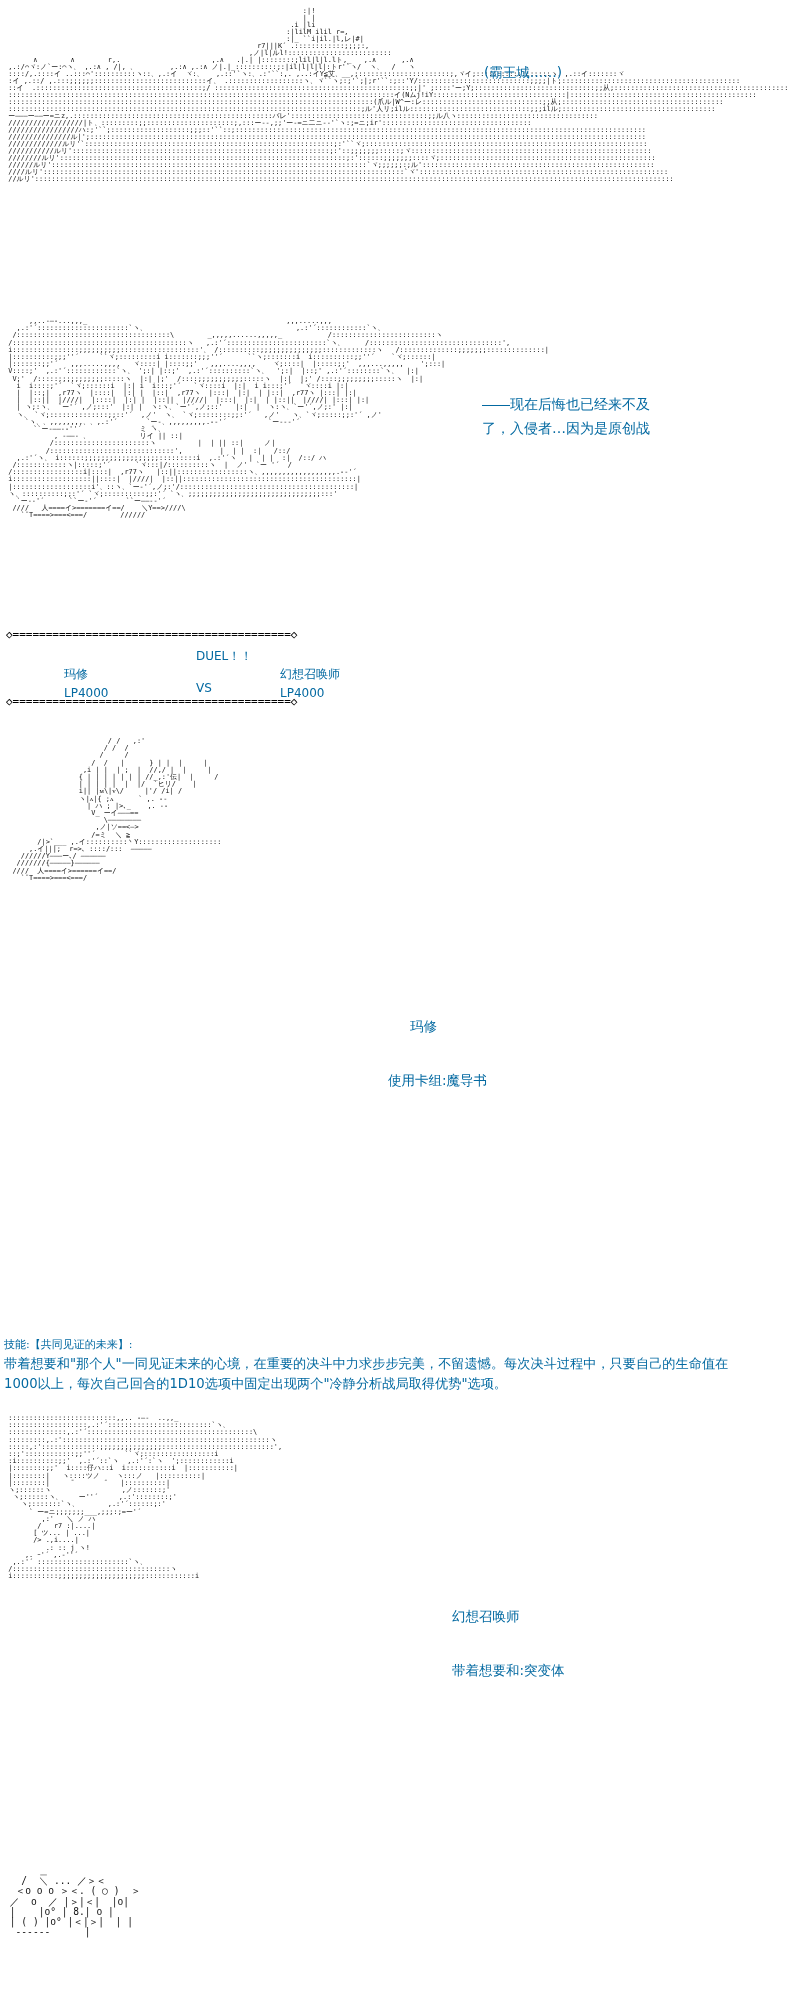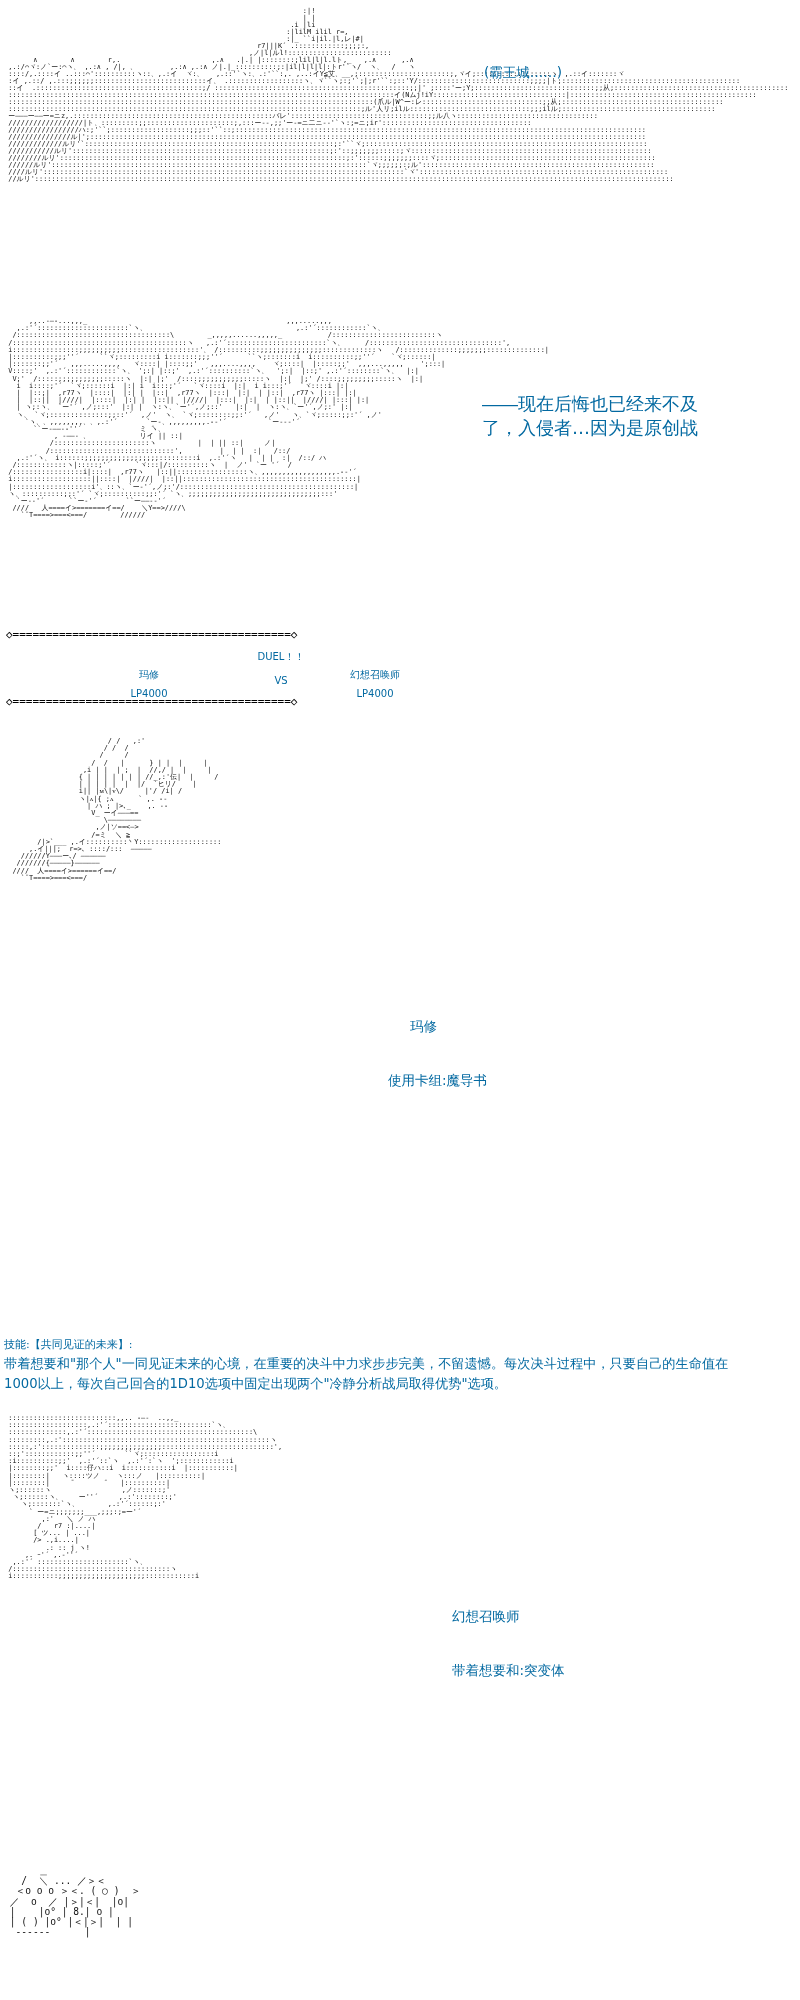--- a/index.html
+++ b/index.html
@@ -34,21 +34,21 @@
     margin: 0;
   }
 
   
   .cjk {
     font-family: "DejaVu Sans", sans-serif;
     color: #0369a1;
   }
   .dialogue {
     position: absolute;
-    font-size: 18px;
+    font-size: 14px;
     line-height: 24px;
     white-space: pre-line;
   }
   .label {
     position: absolute;
     font-size: 13.5px;
     white-space: pre;
   }
 
   
@@ -64,21 +64,21 @@
   .duel-rule {
     font-family: "DejaVu Sans Mono", monospace;
     font-size: 11px;
     line-height: 13px;
     white-space: pre;
     letter-spacing: 0px;
     margin: 0;
     padding-left: 6px;
   }
   .duel-names { position: relative; height: 48px; margin-top: 6px; }
-  .duel-names .n { position: absolute; text-align: center; font-size: 10px; line-height: 19px; }
+  .duel-names .n { position: absolute; text-align: left; font-size: 12px; line-height: 19px; }
   .n-duel { left: 196px; top: 0px; width: 170px; }
   .n-left  { left: 64px; top: 18px; width: 170px; }
   .n-right { left: 280px; top: 18px; width: 190px; }
 
   .scene-mash { position: absolute; left: 0; top: 738px; width: 800px; height: 300px; }
   .scene-mash .aa { font-size: 6.9px; line-height: 7.2px; }
   .mash-name  { left: 410px; top: 1018px; }
   .mash-deck  { left: 388px; top: 1072px; }
 
   .skill-box { position: absolute; left: 4px; top: 1335px; width: 728px; }
@@ -160,21 +160,21 @@
    ////   人====イ&gt;=======イ==/    ＼Y==&gt;////\
      `¨T====&gt;===&lt;===/        //////</pre>
   </div>
   <div class="dialogue cjk boss-line">――现在后悔也已经来不及</div>
   <div class="dialogue cjk" style="left:482px; top:416px; width:300px;">了，入侵者…因为是原创战</div>
 
   <div class="duel-banner">
     <pre class="duel-rule">◇==========================================◇</pre>
     <div class="duel-names">
       <div class="n cjk n-duel">DUEL！！</div>
-      <div class="n cjk" style="left:196px; top:24px; width:170px;">VS</div>
+      <div class="n cjk" style="left:196px; top:32px; width:170px;">VS</div>
       <div class="n cjk n-left">玛修</div>
       <div class="n cjk" style="left:64px; top:37px; width:170px;">LP4000</div>
       <div class="n cjk n-right">幻想召唤师</div>
       <div class="n cjk" style="left:280px; top:37px; width:190px;">LP4000</div>
     </div>
     <pre class="duel-rule">◇==========================================◇</pre>
   </div>
 
   <div class="scene-mash">
     <pre class="aa">                          / /   ,:'

